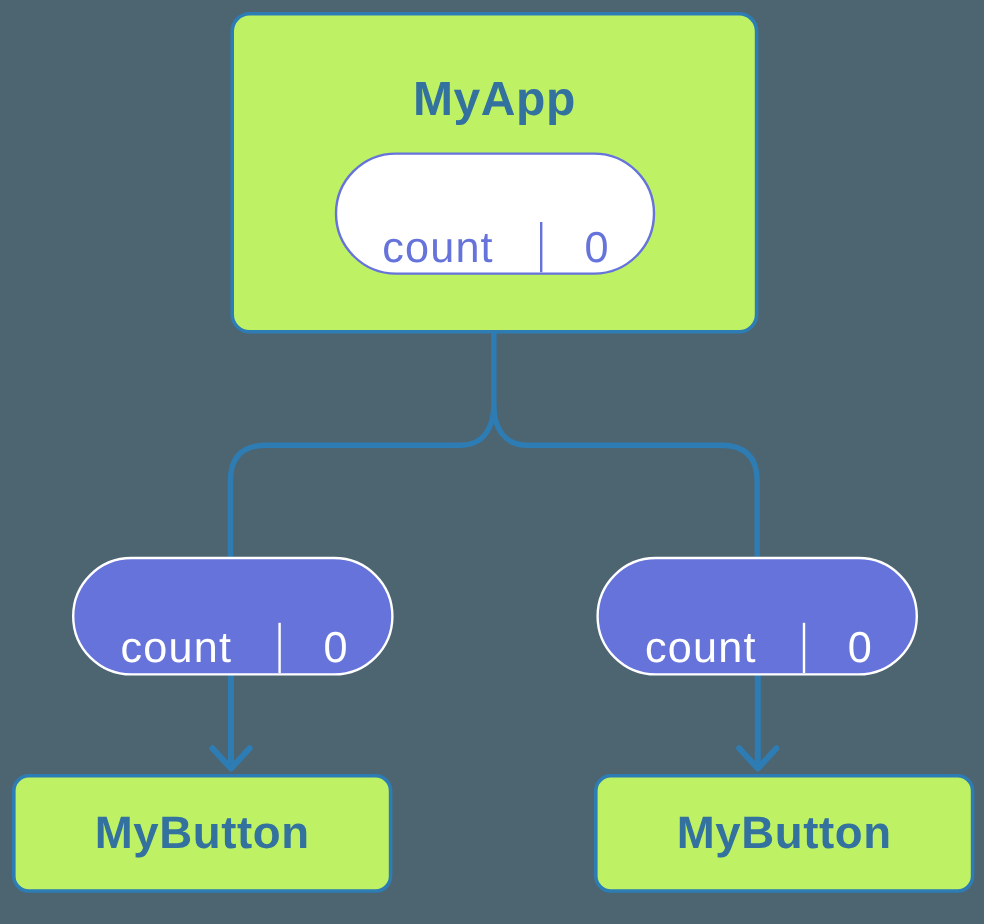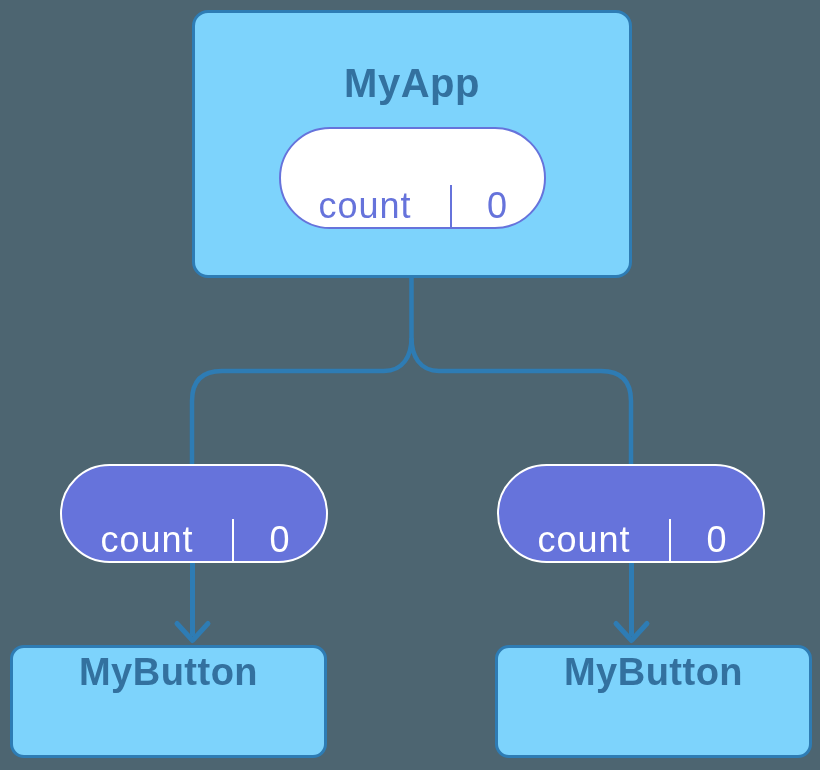--- a/index.html
+++ b/index.html
@@ -27,36 +27,37 @@
     fill: none;
   }
   .connectors .arrow {
     stroke-width: 5;
     stroke-linecap: round;
     stroke-linejoin: round;
   }
   .card {
     position: absolute;
     box-sizing: border-box;
-    background: #7dd3fc;
+    background: #bef264;
     border: 3px solid #2e7cb4;
     z-index: 2;
     display: flex;
     flex-direction: column;
     align-items: center;
   }
   .root-card {
     left: 192px; top: 10px;
     width: 440px; height: 268px;
     border-radius: 16px;
     padding-top: 46px;
   }
   .child-card {
-    width: 317px; height: 113px;
+    width: 317px; height: 99px;
     border-radius: 14px;
+    justify-content: center;
     top: 645px;
   }
   .child-card.left  { left: 10px; }
   .child-card.right { left: 495px; }
   .card-title {
     color: #33719f;
     font-weight: 600;
     font-size: 40px;
     line-height: 48px;
     letter-spacing: 0.5px;

